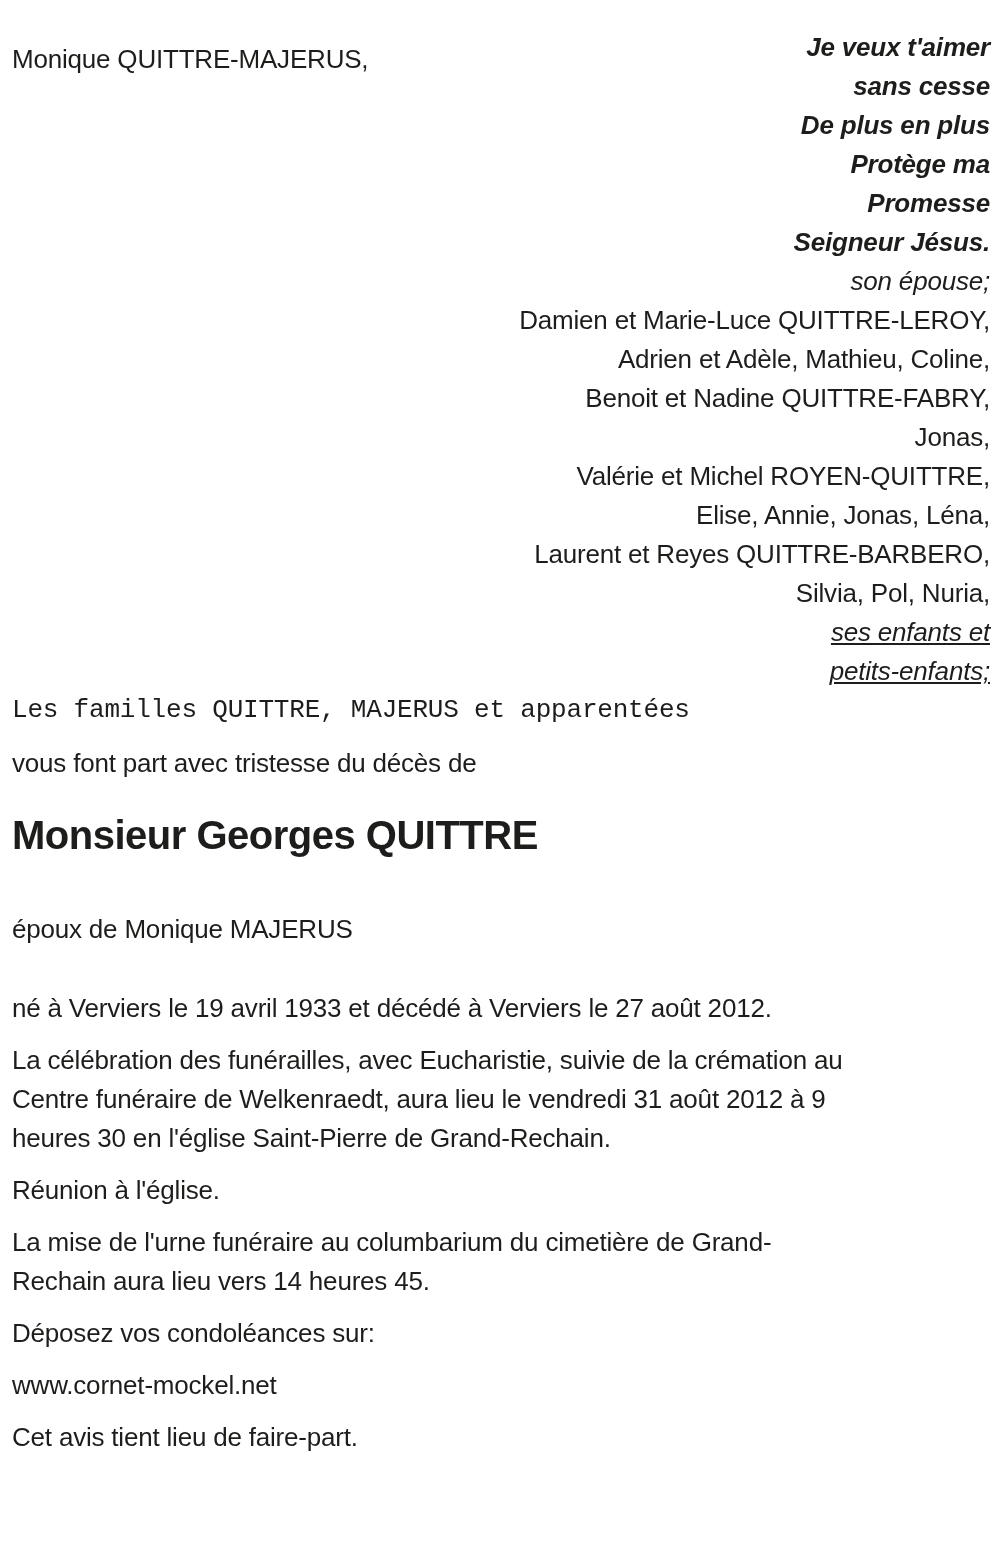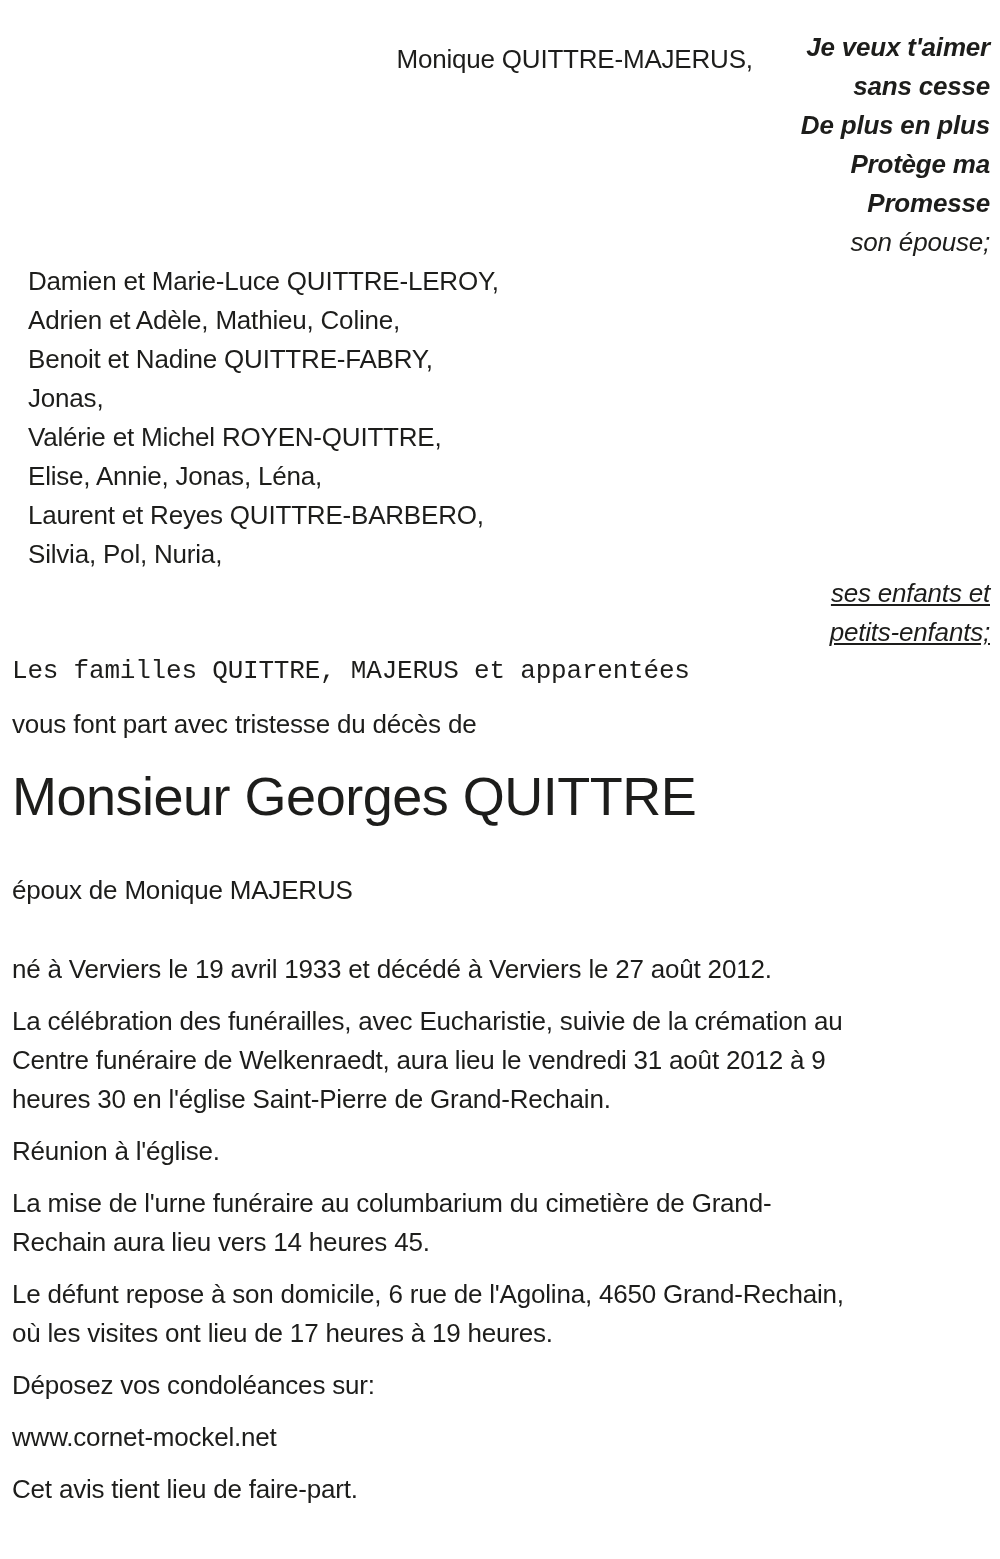--- a/index.html
+++ b/index.html
@@ -22,50 +22,50 @@
     padding:28px 10px 0 12px;
     background:var(--bg-color);
   }
   .line{
     font-size:26px;
     line-height:39px;
     white-space:nowrap;
   }
   .header-row{
     display:flex;
-    justify-content:flex-end;
+    justify-content:space-between;
     align-items:flex-start;
     gap:48px;
   }
   .intro-name{
     margin-top:12px;
   }
   .poem{
     text-align:right;
     font-weight:700;
     font-style:italic;
   }
   .poem-attribution{
     text-align:right;
     font-style:italic;
     font-weight:400;
   }
-  .children-names{ text-align:left;margin-left:16px; }
+  .children-names{ text-align:right;margin-left:16px; }
   .children-attribution{
     text-align:right;
     font-style:italic;
     text-decoration:underline;
   }
   .families-line{ margin-top:0;font-family:Liberation Mono, monospace; }
   .announcement-line{ margin-top:14px; }
   .deceased-title{
     margin:24px 0 0 0;
-    font-size:54px;
+    font-size:40px;
     line-height:56px;
-    font-weight:400;
+    font-weight:700;
     letter-spacing:-0.5px;
     white-space:nowrap;
   }
   .spouse-line{ margin-top:47px; }
   .birth-death-line{ margin-top:40px; }
   .para{ margin-top:13px; }
   .website{ color:var(--text-color); text-decoration:none; cursor:pointer; }
 </style>
 </head>
 <body>
@@ -73,20 +73,21 @@
 <div class="page">
 
   <div class="header-row">
     <div class="line intro-name">Monique QUITTRE-MAJERUS,</div>
     <div class="poem">
         <div class="line">Je veux t'aimer</div>
         <div class="line">sans cesse</div>
         <div class="line">De plus en plus</div>
         <div class="line">Protège ma</div>
         <div class="line">Promesse</div>
+        <div class="line">Seigneur Jésus.</div>
       </div>
   </div>
 
   <div class="line poem-attribution">son épouse;</div>
 
   <div class="children-names">
       <div class="line">Damien et Marie-Luce QUITTRE-LEROY,</div>
       <div class="line">Adrien et Adèle, Mathieu, Coline,</div>
       <div class="line">Benoit et Nadine QUITTRE-FABRY,</div>
       <div class="line">Jonas,</div>
@@ -117,24 +118,20 @@
       <div class="line">heures 30 en l'église Saint-Pierre de Grand-Rechain.</div>
     </div>
 
   <div class="line para">Réunion à l'église.</div>
 
   <div class="para">
       <div class="line">La mise de l'urne funéraire au columbarium du cimetière de Grand-</div>
       <div class="line">Rechain aura lieu vers 14 heures 45.</div>
     </div>
 
-  <div class="para">
-      <div class="line">Le défunt repose à son domicile, 6 rue de l'Agolina, 4650 Grand-Rechain,</div>
-      <div class="line">où les visites ont lieu de 17 heures à 19 heures.</div>
-    </div>
 
   <div class="line para">Déposez vos condoléances sur:</div>
 
   <div class="line para">
     <span class="website">www.cornet-mockel.net</span>
   </div>
 
   <div class="line para">Cet avis tient lieu de faire-part.</div>
 
 </div>

